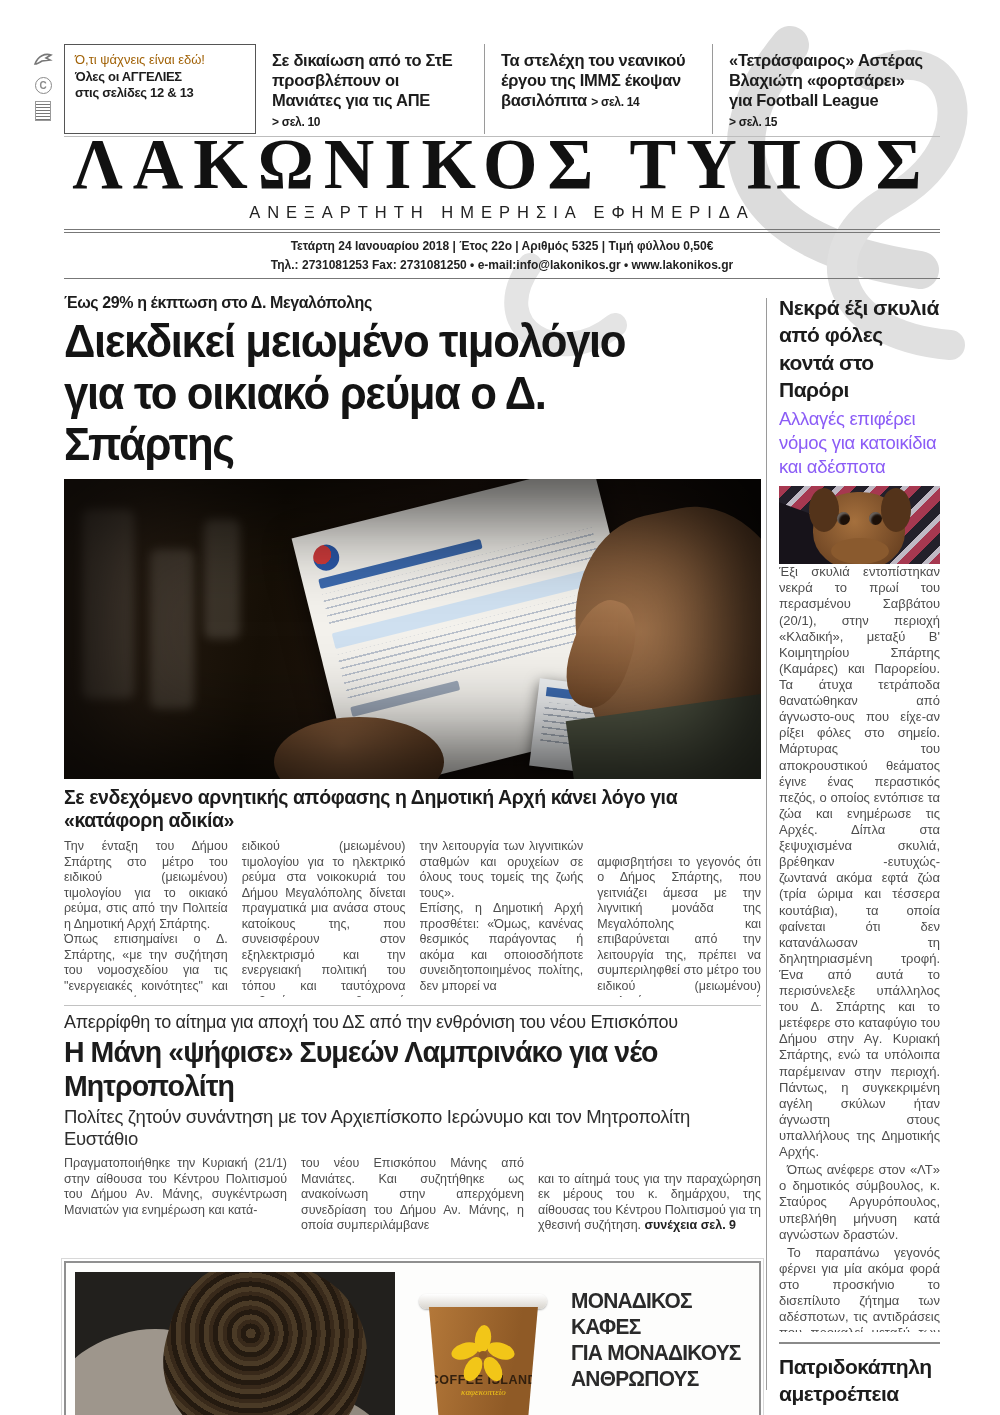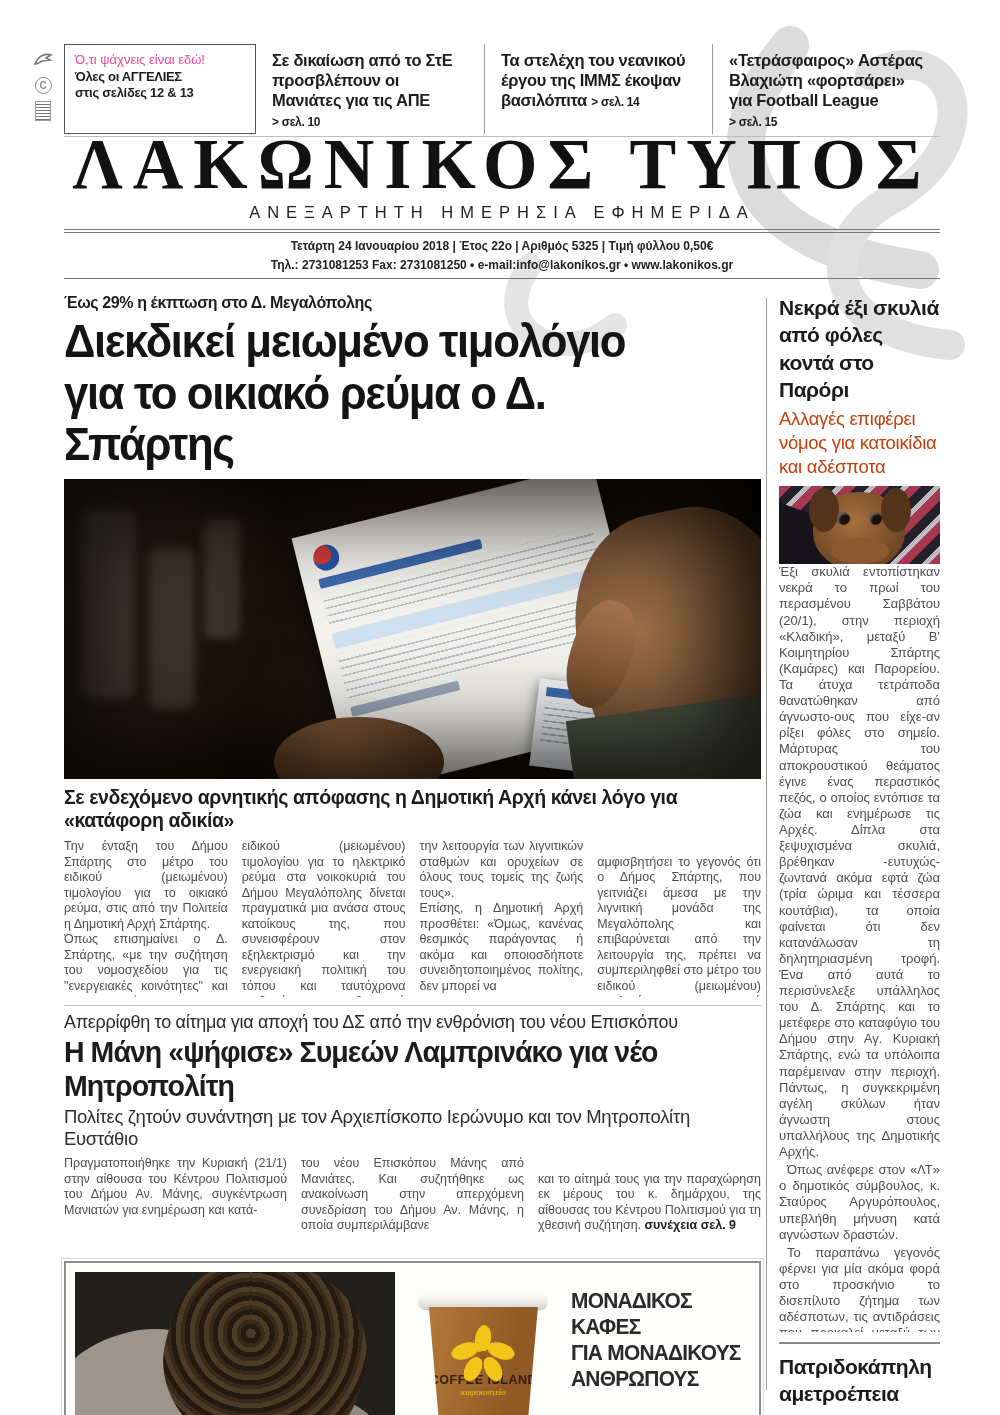--- a/index.html
+++ b/index.html
@@ -15,21 +15,21 @@
   .watermark { position:absolute; left:230px; top:15px; z-index:0; }
 
   
   .edge-col { position:absolute; left:30px; top:48px; width:26px; display:flex; flex-direction:column; align-items:center; gap:7px; z-index:1; }
   .copyright-circle { width:17px; height:17px; border:1.6px solid #8a8a8a; border-radius:50%; color:#8a8a8a; font-size:10px; font-weight:bold; display:flex; align-items:center; justify-content:center; }
   .barcode { width:16px; height:20px; border:1px solid #999; background:repeating-linear-gradient(0deg,#777 0 1px,#fff 1px 3px); }
 
   
   .topstrip { position:absolute; left:64px; top:44px; width:876px; height:90px; display:flex; z-index:1; }
   .promo-box { width:192px; border:1.5px solid #555; padding:7px 10px 5px 10px; background:#fff; }
-  .promo-l1 { font-size:13px; color:#ec4899; margin-bottom:2px; }
+  .promo-l1 { font-size:13px; color:#a16207; margin-bottom:2px; }
   .promo-l2, .promo-l3 { font-size:13px; font-weight:bold; letter-spacing:-0.3px; line-height:1.25; }
   .teaser { padding:6px 12px 0 16px; width:228px; font-size:16.5px; font-weight:bold; line-height:1.22; letter-spacing:-0.3px; }
   .teaser + .teaser { border-left:1px solid #9a9a9a; }
   .teaser:first-of-type { border-left:none; }
   .pageref { font-size:12px; font-weight:bold; white-space:nowrap; }
   .topstrip-rule { position:absolute; left:64px; top:136px; width:876px; height:1px; background:#bdbdbd; z-index:1; }
 
   
   .masthead { position:absolute; left:64px; top:128px; width:876px; text-align:center; z-index:1; }
   .mast-title {
@@ -77,21 +77,21 @@
     background:radial-gradient(circle at 30% 40%, #9b6f49, #5f3f26 75%); transform:rotate(-12deg); }
   .thumb { position:absolute; right:130px; top:120px; width:60px; height:110px; border-radius:45%; background:linear-gradient(#a5764e,#6b4527); transform:rotate(18deg); }
   .hand-left { position:absolute; left:210px; bottom:-28px; width:170px; height:90px; border-radius:50%; background:radial-gradient(circle at 40% 30%, #8a5f3d,#54351d); }
   .sleeve { position:absolute; right:-10px; bottom:-18px; width:200px; height:90px; background:#4c5140; transform:rotate(-8deg); }
   .vignette { position:absolute; inset:0; box-shadow:inset 0 0 90px 35px rgba(0,0,0,0.75); }
 
   
   .v-rule { position:absolute; left:766px; top:298px; width:1px; height:1092px; background:#9a9a9a; z-index:1; }
   .sidebar { position:absolute; left:779px; top:294px; width:161px; z-index:1; }
   .sb-headline { font-size:21px; font-weight:bold; line-height:1.3; letter-spacing:-0.5px; white-space:pre-line; }
-  .sb-subhead { font-size:18.5px; color:#c2410c; line-height:1.28; letter-spacing:-0.3px; white-space:pre-line; margin-top:4px; }
+  .sb-subhead { font-size:18.5px; color:#8b5cf6; line-height:1.28; letter-spacing:-0.3px; white-space:pre-line; margin-top:4px; }
   .photo-dog { position:relative; width:161px; height:78px; margin-top:8px; overflow:hidden;
     background:repeating-linear-gradient(135deg,#a63850 0 9px,#23202a 9px 18px,#bfb9c4 18px 23px); }
   .dog-dark { position:absolute; left:-30px; bottom:-30px; width:110px; height:80px; background:#17131a; transform:rotate(20deg); }
   .dog-head { position:absolute; left:34px; top:6px; width:92px; height:78px; border-radius:48%;
     background:radial-gradient(circle at 45% 38%, #a5703d, #6d4423 75%, #4a2c14); }
   .dog-ear { position:absolute; width:30px; height:44px; background:#53331a; border-radius:50%; top:2px; }
   .dog-eye { position:absolute; width:13px; height:13px; background:#1c1008; border-radius:50%; top:26px; box-shadow:inset 2px 2px 2px rgba(255,255,255,0.35); }
   .dog-paw { position:absolute; left:52px; top:52px; width:58px; height:26px; background:#8a5a2e; border-radius:50%; }
   .sb-body { font-size:13px; line-height:1.24; color:#4d4d4d; text-align:justify; height:768px; overflow:hidden; }
   .sb-body p + p { margin-top:2px; text-indent:8px; }

